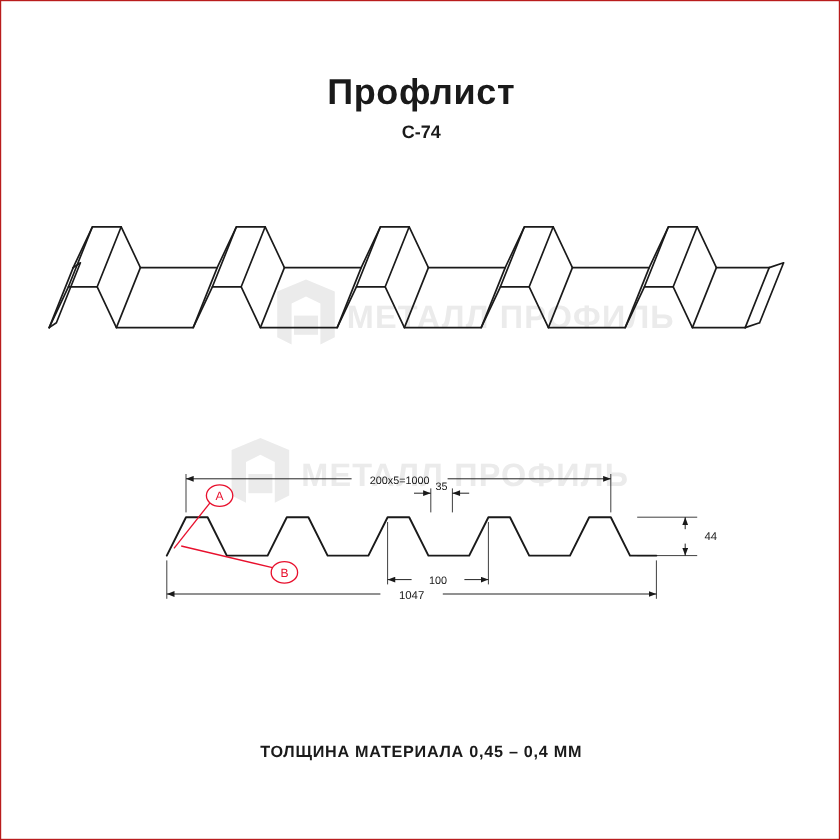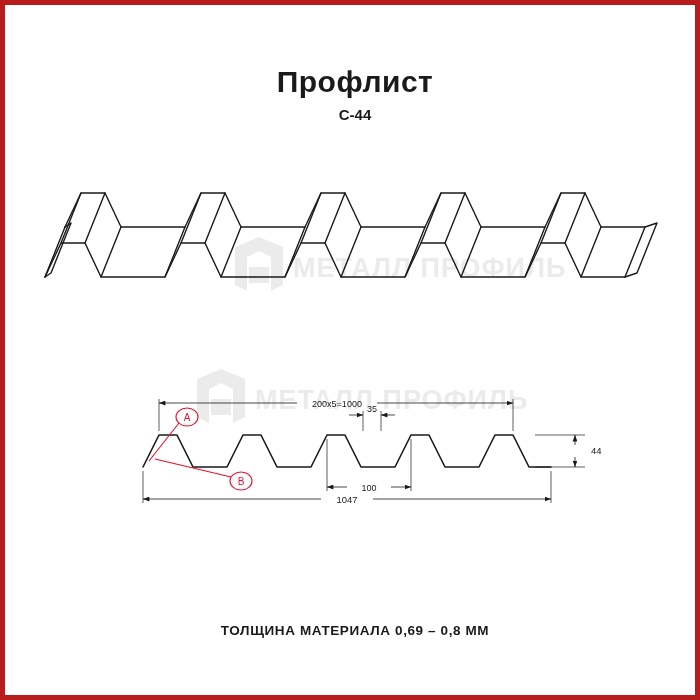--- a/index.html
+++ b/index.html
@@ -13,21 +13,21 @@
     font-family: "Liberation Sans", sans-serif;
     color: #1a1a1a;
     position: relative;
     overflow: hidden;
   }
   .page {
     position: relative;
     width: 700px;
     height: 700px;
     box-sizing: border-box;
-    border: 5px solid #b91c1c;
+    border: 1px solid #b91c1c;
   }
   .title {
     position: absolute;
     top: 60px;
     left: 0;
     width: 700px;
     text-align: center;
     font-size: 30px;
     font-weight: bold;
     letter-spacing: 0.5px;
@@ -78,21 +78,21 @@
   .wm2 { top: 360px; left: 190px; }
   svg { display: block; overflow: visible; }
   text { font-family: "Liberation Sans", sans-serif; }
 </style>
 </head>
 <body>
 
 <div class="page">
 
   <div class="title">Профлист</div>
-  <div class="subtitle">С-44</div>
+  <div class="subtitle">С-74</div>
 
   <div class="wm wm1">
     <svg width="300" height="70" viewBox="0 0 300 70">
       <g fill="#ebebeb">
         <path d="M2 14 L26 4 L50 14 L50 52 L38 58 L38 24 L26 18 L14 24 L14 58 L2 52 Z"></path>
         <rect x="16" y="34" width="20" height="16"></rect>
       </g>
       <text x="60" y="44" font-size="27" font-weight="bold" fill="#ebebeb" letter-spacing="1">МЕТАЛЛ ПРОФИЛЬ</text>
     </svg>
   </div>
@@ -215,15 +215,15 @@
       <text x="72" y="36" font-size="10" text-anchor="middle" fill="#e8102d">A</text>
 
       <g stroke="#e8102d" stroke-width="1.1" fill="none">
         <ellipse cx="126" cy="96" rx="11" ry="9"></ellipse>
         <path d="M116 92 L40 74"></path>
       </g>
       <text x="126" y="100" font-size="10" text-anchor="middle" fill="#e8102d">B</text>
     </svg>
   </div>
 
-  <div class="footer-note">ТОЛЩИНА МАТЕРИАЛА 0,69 – 0,8 ММ</div>
+  <div class="footer-note">ТОЛЩИНА МАТЕРИАЛА 0,45 – 0,4 ММ</div>
 
 </div>
 
 </body></html>

